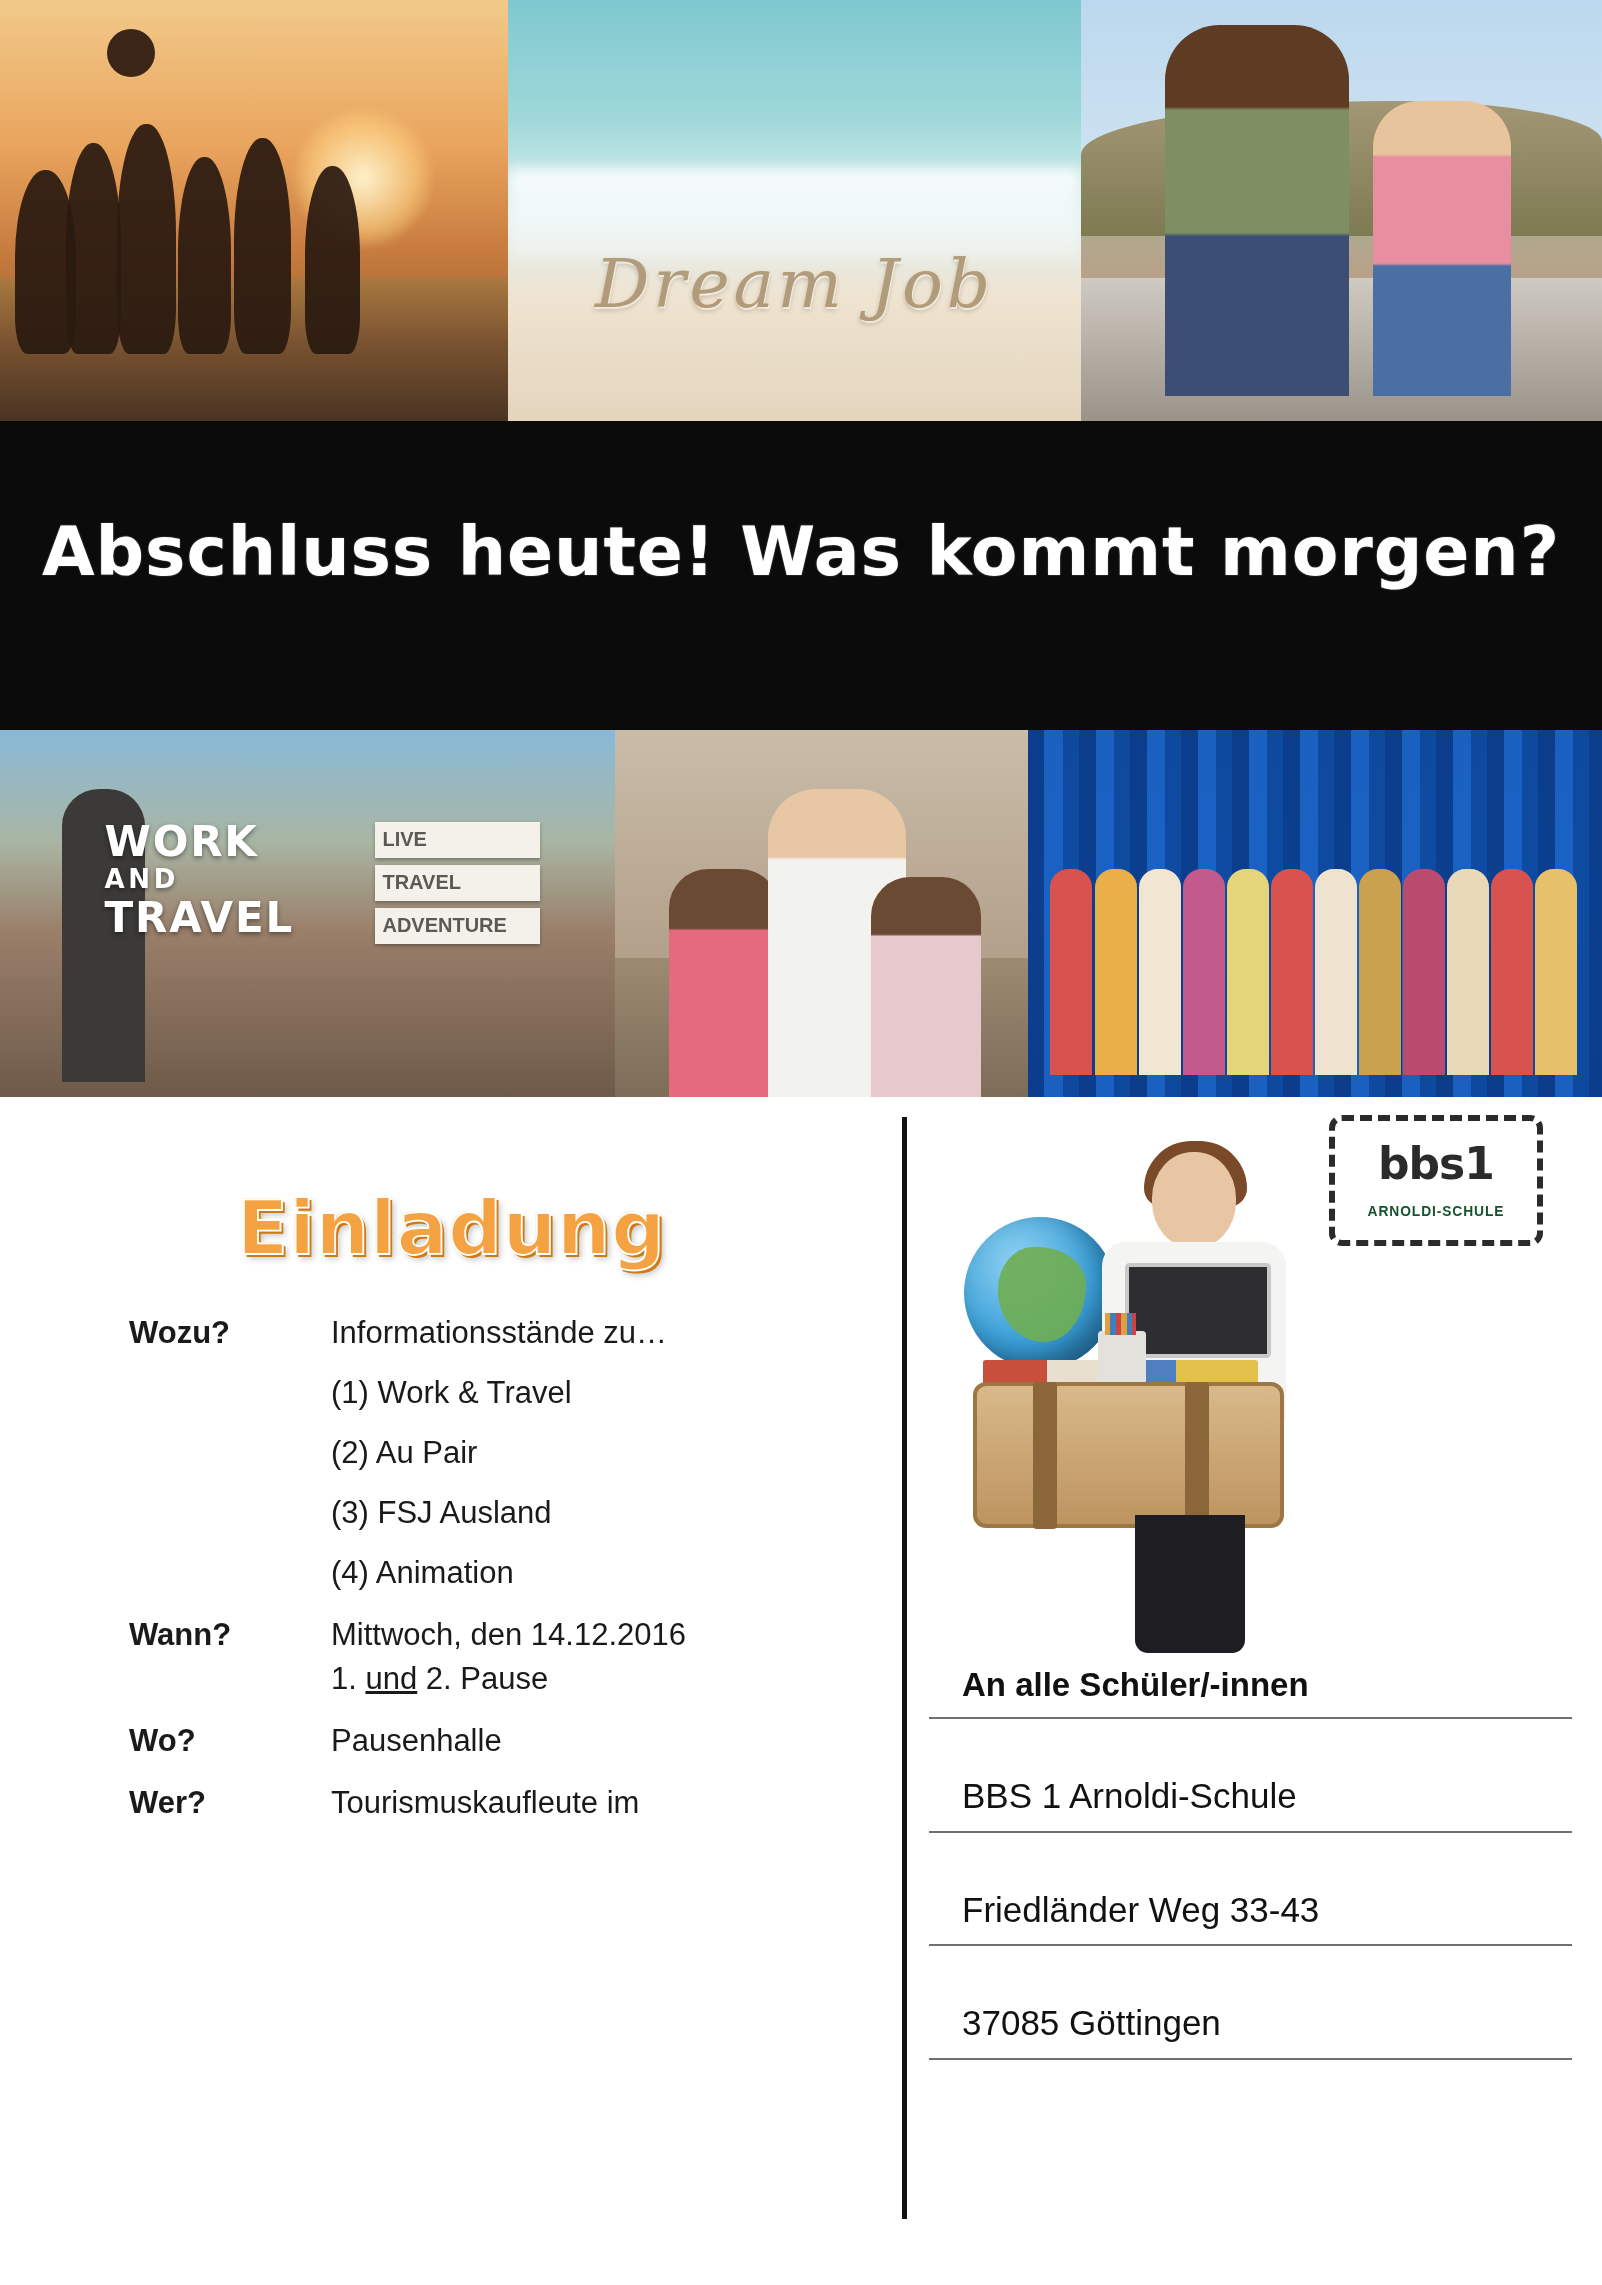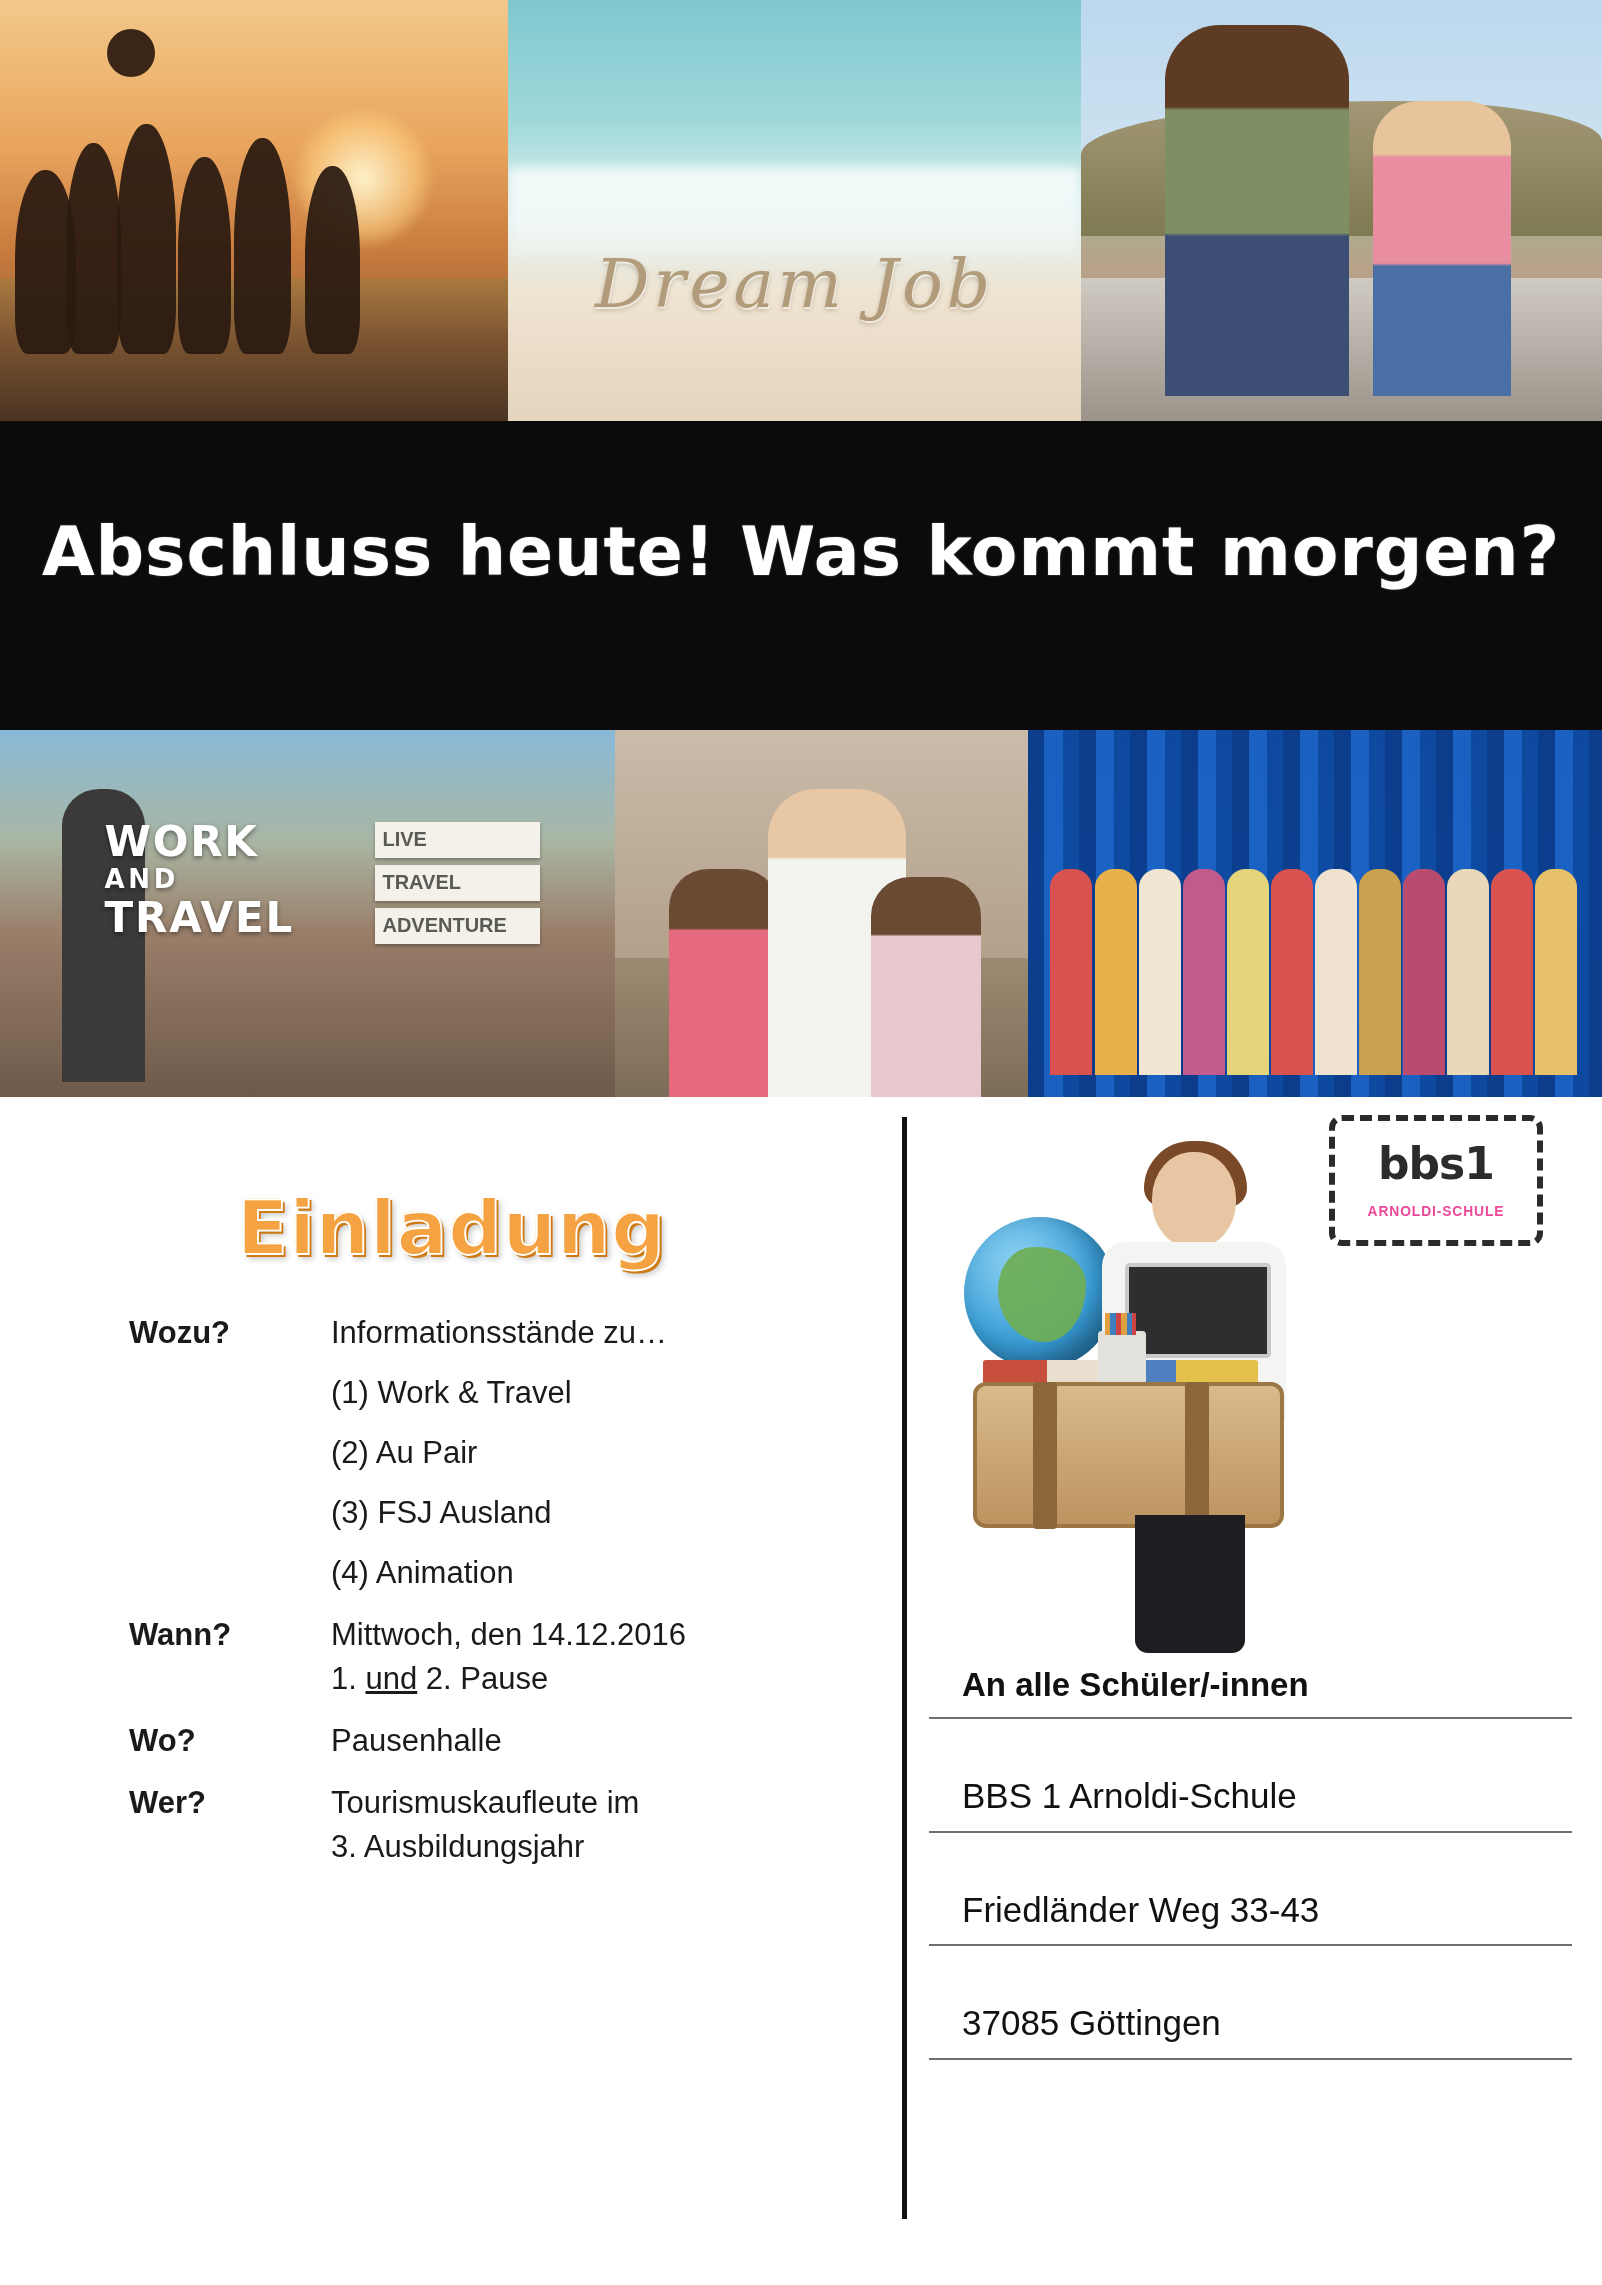--- a/index.html
+++ b/index.html
@@ -227,21 +227,21 @@
     font-weight: bold;
     font-size: 44px;
     color: #2b2b2b;
     letter-spacing: -0.9px;
     line-height: 1;
   }
   .logo-sub {
     font-size: 13.8px;
     font-weight: bold;
     letter-spacing: 0.9px;
-    color: #ec4899;
+    color: #14532d;
     margin-top: 18px;
   }
 
   .globe-photo {
     position: absolute;
     left: 46px;
     top: 37px;
     width: 386px;
     height: 514px;
   }
@@ -471,24 +471,20 @@
         </tr>
         <tr class="row-gap">
             <td></td>
             <td></td>
           </tr>
 
         <tr>
           <td class="info-label">Wer?</td>
           <td>Tourismuskaufleute im</td>
         </tr>
-        <tr>
-          <td></td>
-          <td style="padding-top:13px;">3. Ausbildungsjahr</td>
-        </tr>
       </tbody>
     </table>
   </div>
 
   <div class="right-col">
 
     <div class="logo">
       <div class="logo-main">bbs1</div>
       <div class="logo-sub">ARNOLDI-SCHULE</div>
     </div>

